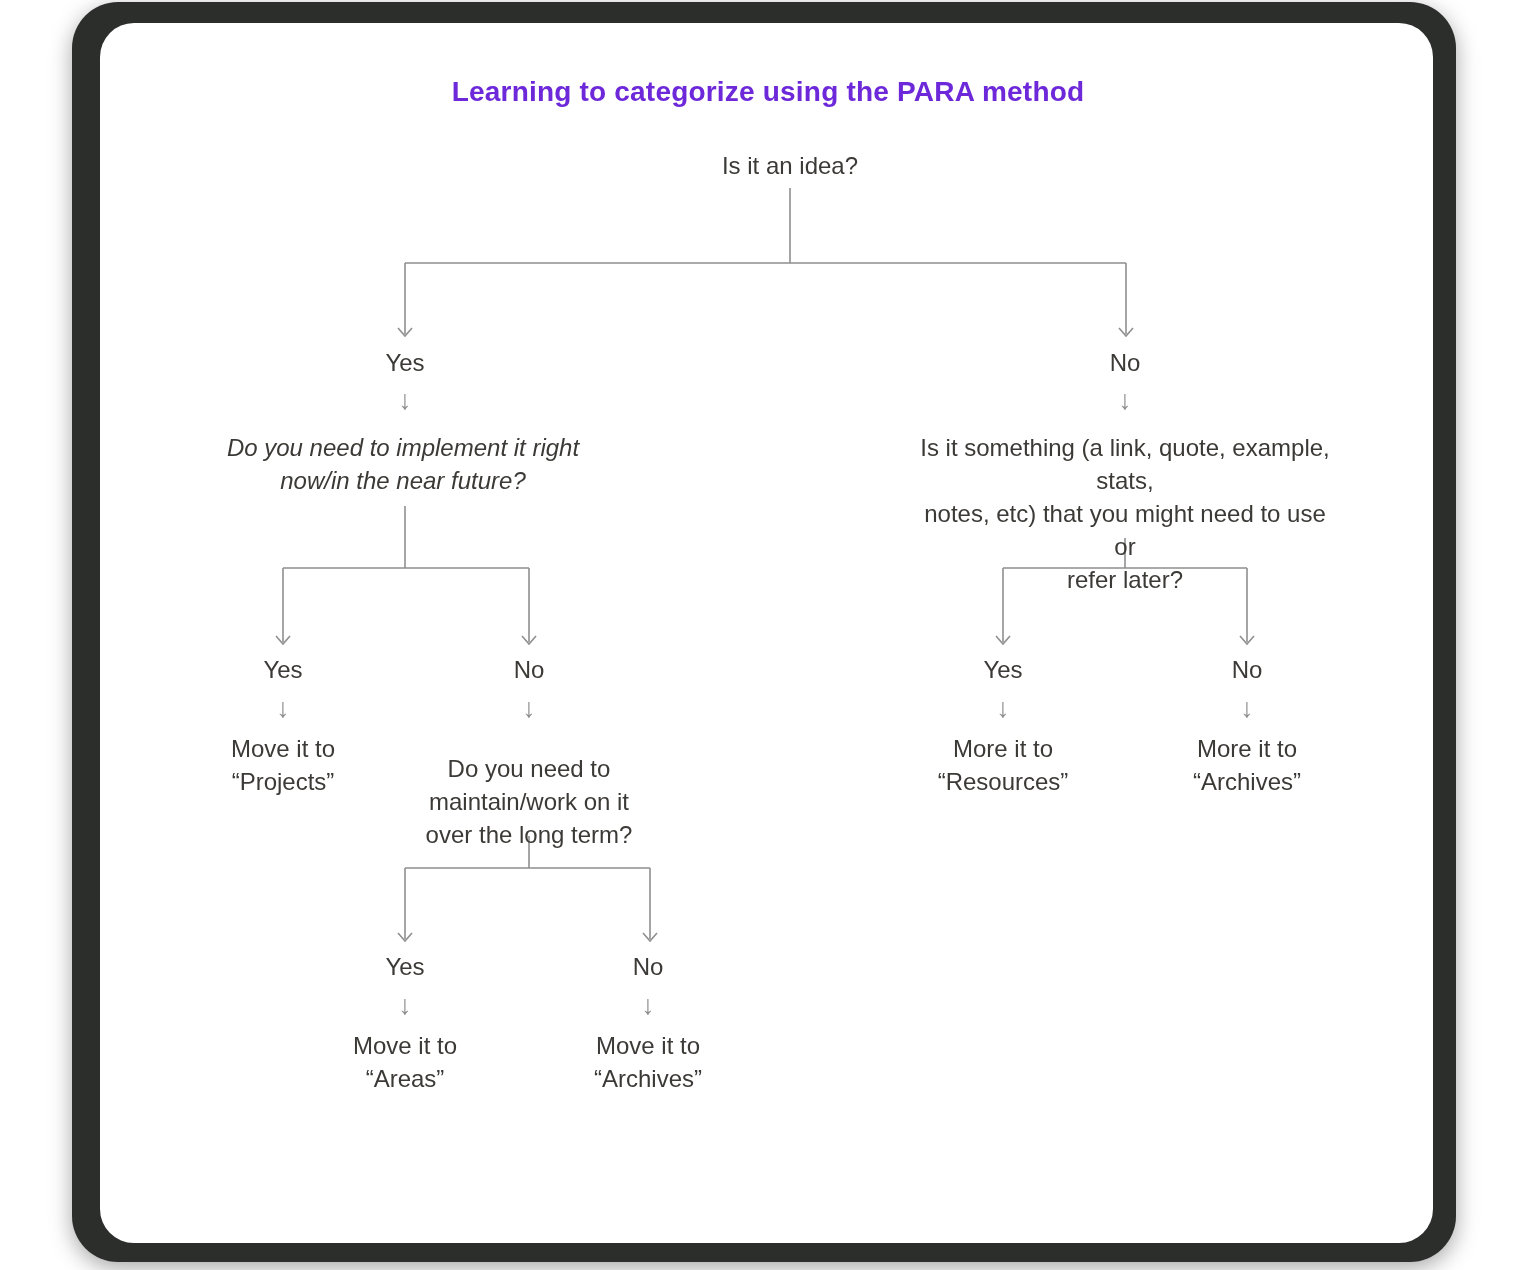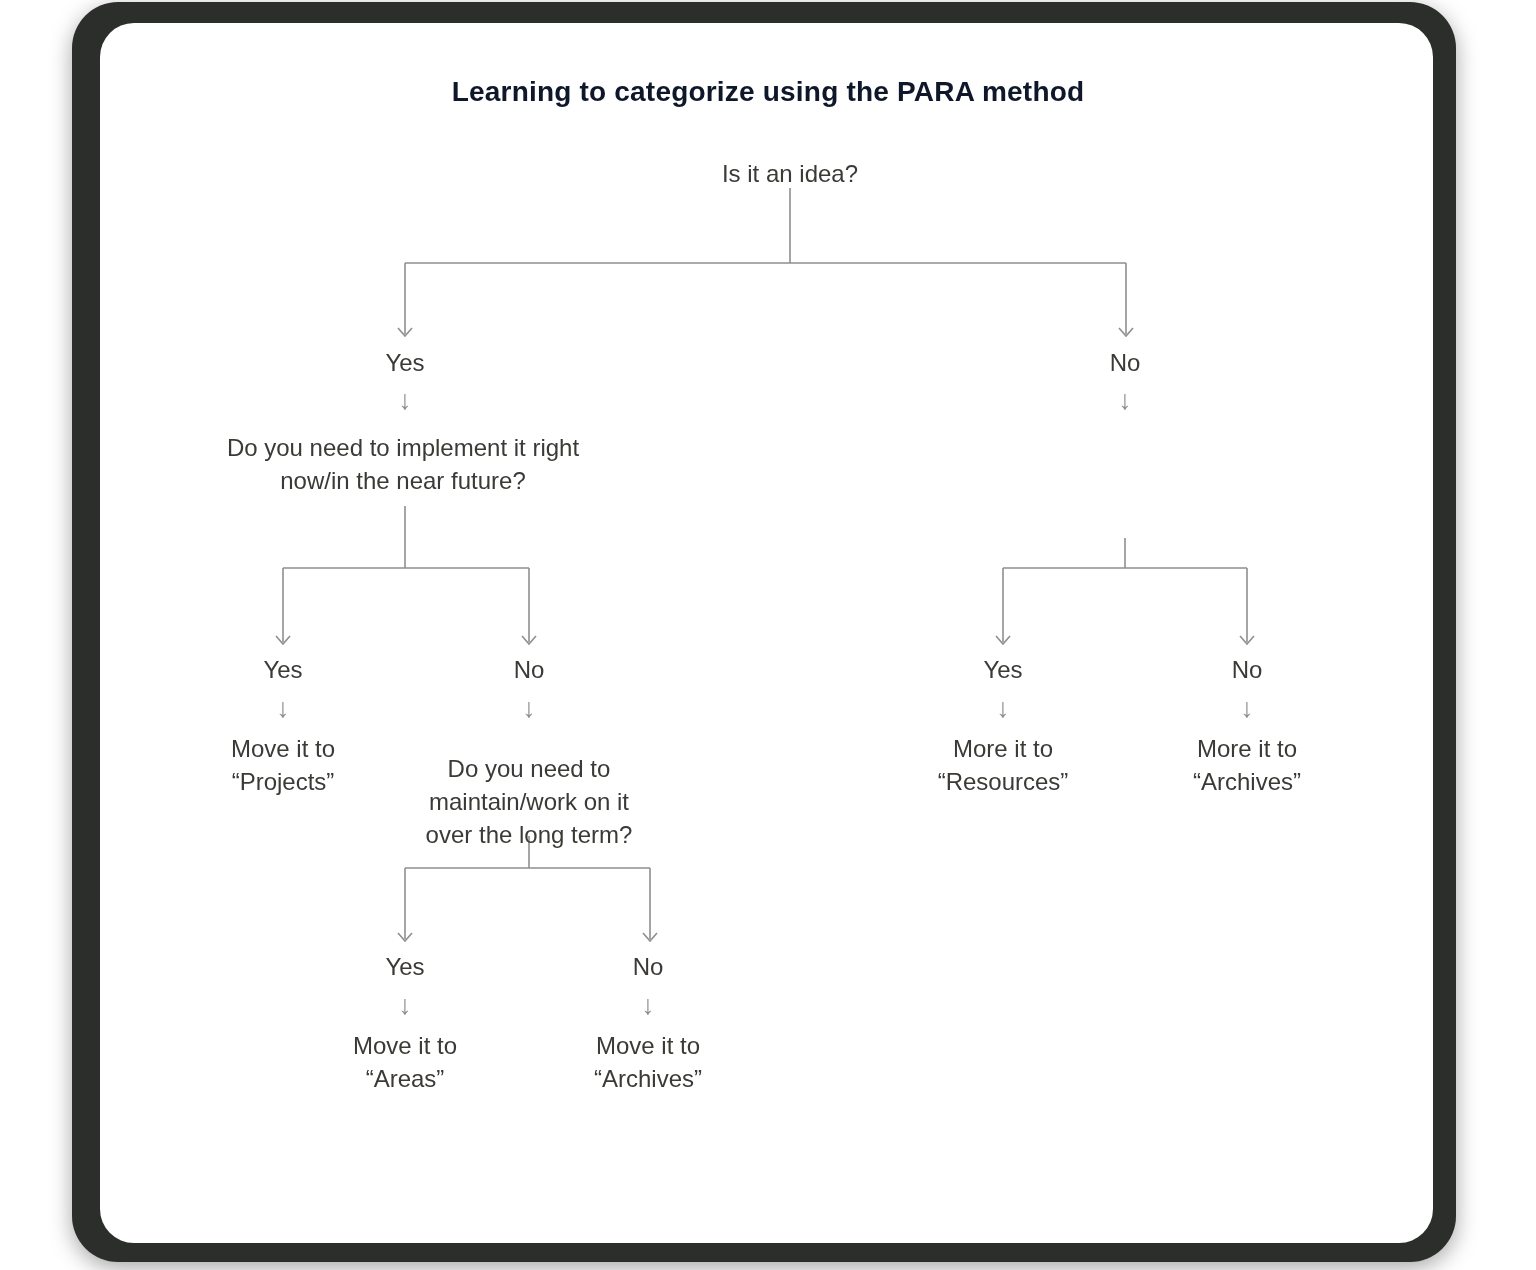--- a/index.html
+++ b/index.html
@@ -35,21 +35,21 @@
   }
   .title {
     position: absolute;
     left: 0;
     right: 0;
     top: 76px;
     margin: 0;
     text-align: center;
     font-size: 28px;
     font-weight: 700;
-    color: #0f172a;
+    color: #6d28d9;
     letter-spacing: 0.2px;
   }
   .edges {
     position: absolute;
     left: 0;
     top: 0;
   }
   .edge {
     fill: none;
     stroke: #8f8f8f;
@@ -94,30 +94,33 @@
 
     <path class="edge" d="M529 836 L529 868 M405 868 L650 868 M405 868 L405 939 M650 868 L650 939"></path>
     <path class="edge" d="M398 933 L405 941 L412 933"></path>
     <path class="edge" d="M643 933 L650 941 L657 933"></path>
 
     <path class="edge" d="M1125 538 L1125 568 M1003 568 L1247 568 M1003 568 L1003 642 M1247 568 L1247 642"></path>
     <path class="edge" d="M996 636 L1003 644 L1010 636"></path>
     <path class="edge" d="M1240 636 L1247 644 L1254 636"></path>
   </svg>
 
-  <div class="node" style="left:790px; top:149px;margin-top:8px;">Is it an idea?</div>
+  <div class="node" style="left:790px; top:149px;">Is it an idea?</div>
 
   <div class="node" style="left:405px; top:346px;">Yes</div>
   <div class="node" style="left:1125px; top:346px;">No</div>
 
   <span class="glyph" style="left:405px; top:385px;">↓</span>
   <span class="glyph" style="left:1125px; top:385px;">↓</span>
 
-  <div class="node" style="left:403px; top:431px;">Do you need to implement it right
+  <div class="node" style="left:403px; top:431px;font-style:italic;">Do you need to implement it right
 now/in the near future?</div>
+  <div class="node" style="left:1125px; top:431px;">Is it something (a link, quote, example, stats,
+notes, etc) that you might need to use or
+refer later?</div>
 
   <div class="node" style="left:283px; top:653px;">Yes</div>
   <div class="node" style="left:529px; top:653px;">No</div>
   <div class="node" style="left:1003px; top:653px;">Yes</div>
   <div class="node" style="left:1247px; top:653px;">No</div>
 
   <span class="glyph" style="left:283px; top:693px;">↓</span>
   <span class="glyph" style="left:529px; top:693px;">↓</span>
   <span class="glyph" style="left:1003px; top:693px;">↓</span>
   <span class="glyph" style="left:1247px; top:693px;">↓</span>

